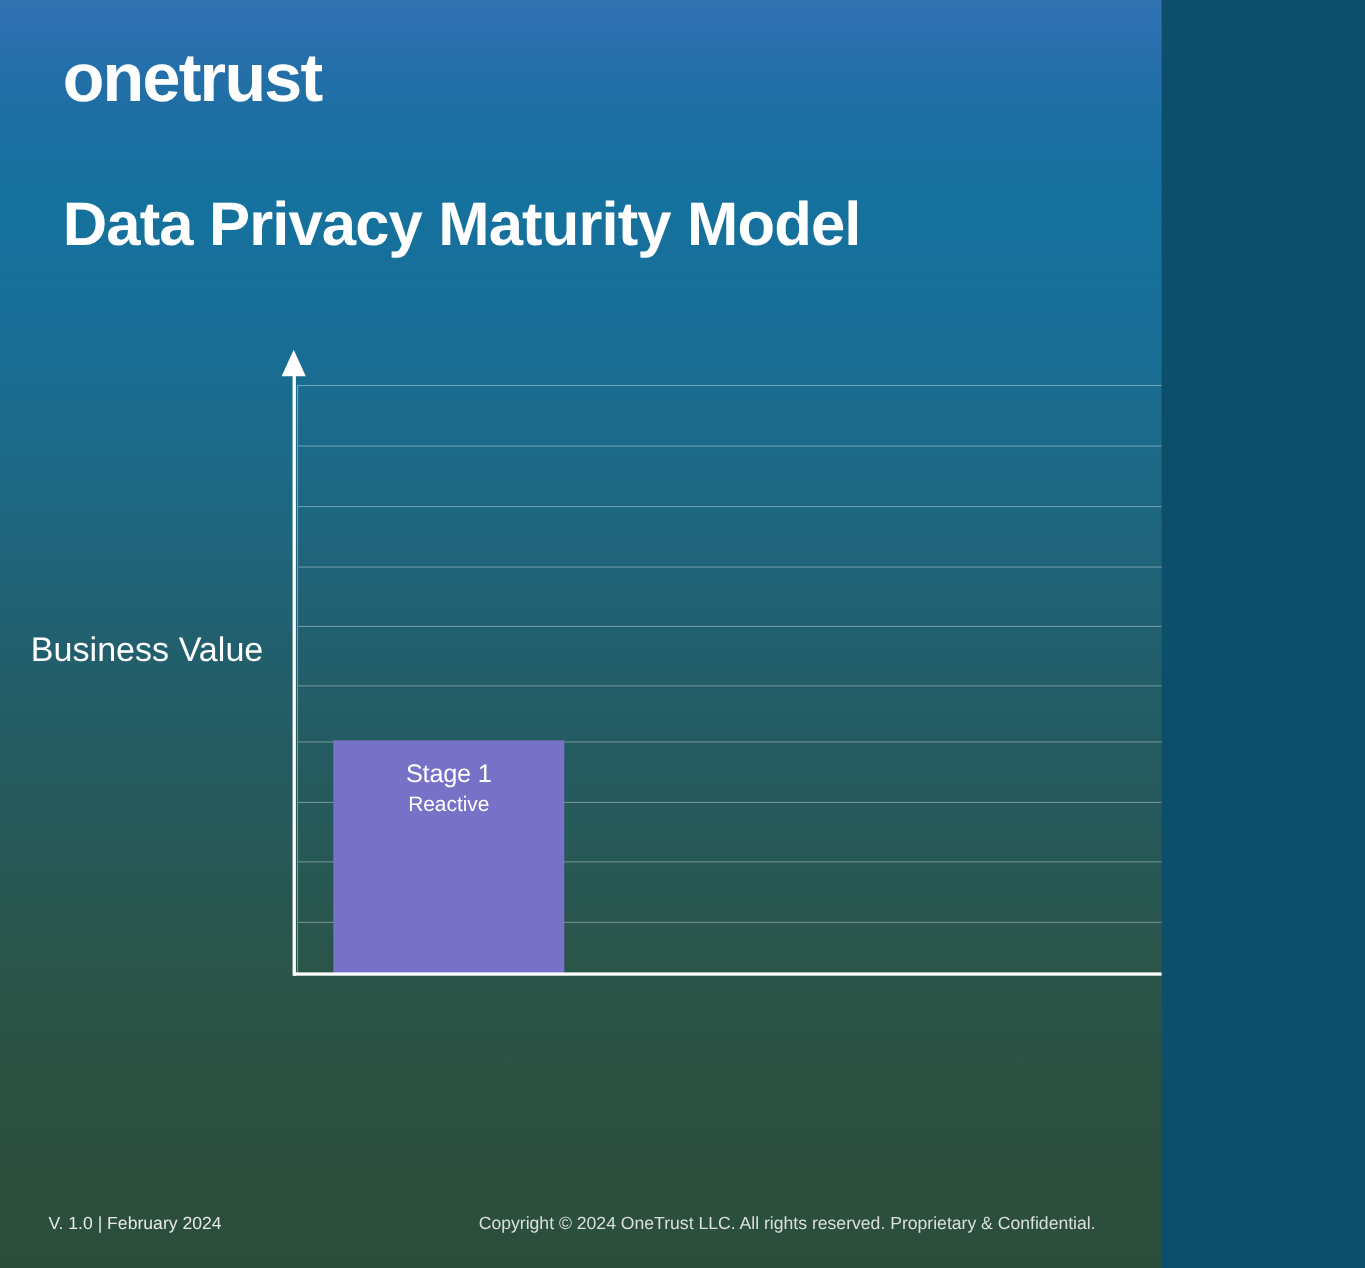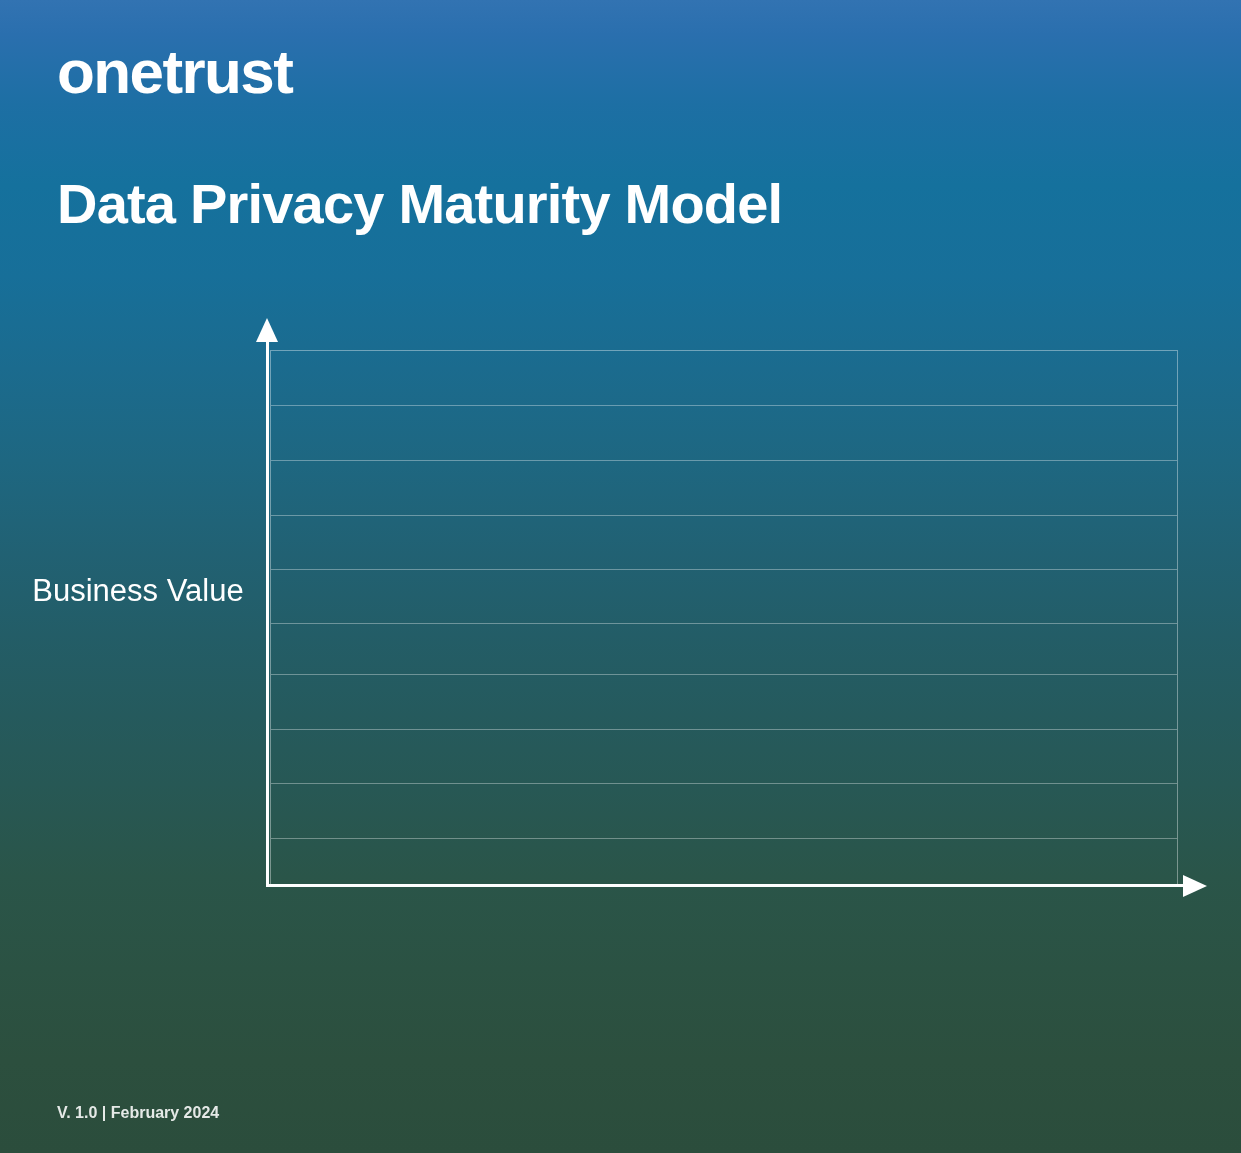--- a/index.html
+++ b/index.html
@@ -2,21 +2,21 @@
 <html><head>
 <meta charset="utf-8">
 <style>
   html, body {
     margin: 0;
     padding: 0;
     background: #0d4f6b;
   }
   #slide {
     position: relative;
-    width: 1241px;
+    width: 1056px;
     height: 1153px;
     overflow: hidden;
     font-family: "Liberation Sans", sans-serif;
     background: linear-gradient(180deg,
         #3273b2 0%,
         #2a6fae 3%,
         #1d6fa4 9%,
         #15719d 16%,
         #176f99 24%,
         #1b6b8e 32%,
@@ -116,21 +116,21 @@
     border-top: 11px solid transparent;
     border-bottom: 11px solid transparent;
     border-left: 24px solid #ffffff;
   }
 
   .axis-label-y {
     position: absolute;
     left: 28px;
     top: 570px;
     width: 220px;
-    text-align: center;
+    text-align: left;
     color: #ffffff;
     font-size: 31px;
     line-height: 41px;
     font-weight: 400;
   }
   .axis-label-x {
     position: absolute;
     left: 320px;
     top: 938px;
     width: 800px;
@@ -161,26 +161,26 @@
   .stage-bar .stage-desc {
     color: #ffffff;
     font-size: 19px;
     line-height: 26px;
     font-weight: 400;
   }
 
   
   .footer-version {
     position: absolute;
-    left: 57px;
+    left: 44px;
     top: 1102px;
     color: rgba(255,255,255,0.88);
     font-size: 16px;
     line-height: 22px;
-    font-weight: 700;
+    font-weight: 400;
   }
   .footer-copyright {
     position: absolute;
     right: 60px;
     top: 1102px;
     color: rgba(255,255,255,0.82);
     font-size: 16px;
     line-height: 22px;
     font-weight: 400;
     white-space: nowrap;
@@ -202,24 +202,29 @@
       <div class="grid-row" style="top:109px;"></div>
       <div class="grid-row" style="top:164px;"></div>
       <div class="grid-row" style="top:218px;"></div>
       <div class="grid-row" style="top:272px;"></div>
       <div class="grid-row" style="top:323px;"></div>
       <div class="grid-row" style="top:378px;"></div>
       <div class="grid-row" style="top:432px;"></div>
       <div class="grid-row" style="top:487px;"></div>
     </div>
 
+    <div class="stage-bar" id="bar-stage-1" style="left: 303px; top: 673px; width: 210px; height: 212px; background: rgb(119, 114, 200);">
+      <div class="stage-name">Stage 1</div>
+      <div class="stage-desc">Reactive</div>
+    </div>
 
     <div class="axis-y"></div>
     <div class="axis-y-arrow"></div>
     <div class="axis-x"></div>
     <div class="axis-x-arrow"></div>
 
     <div class="axis-label-y">Business Value</div>
   </div>
 
   <div class="footer-version">V. 1.0 | February 2024</div>
+  <div class="footer-copyright">Copyright © 2024 OneTrust LLC. All rights reserved. Proprietary &amp; Confidential.</div>
 
 </div>
 
 </body></html>

